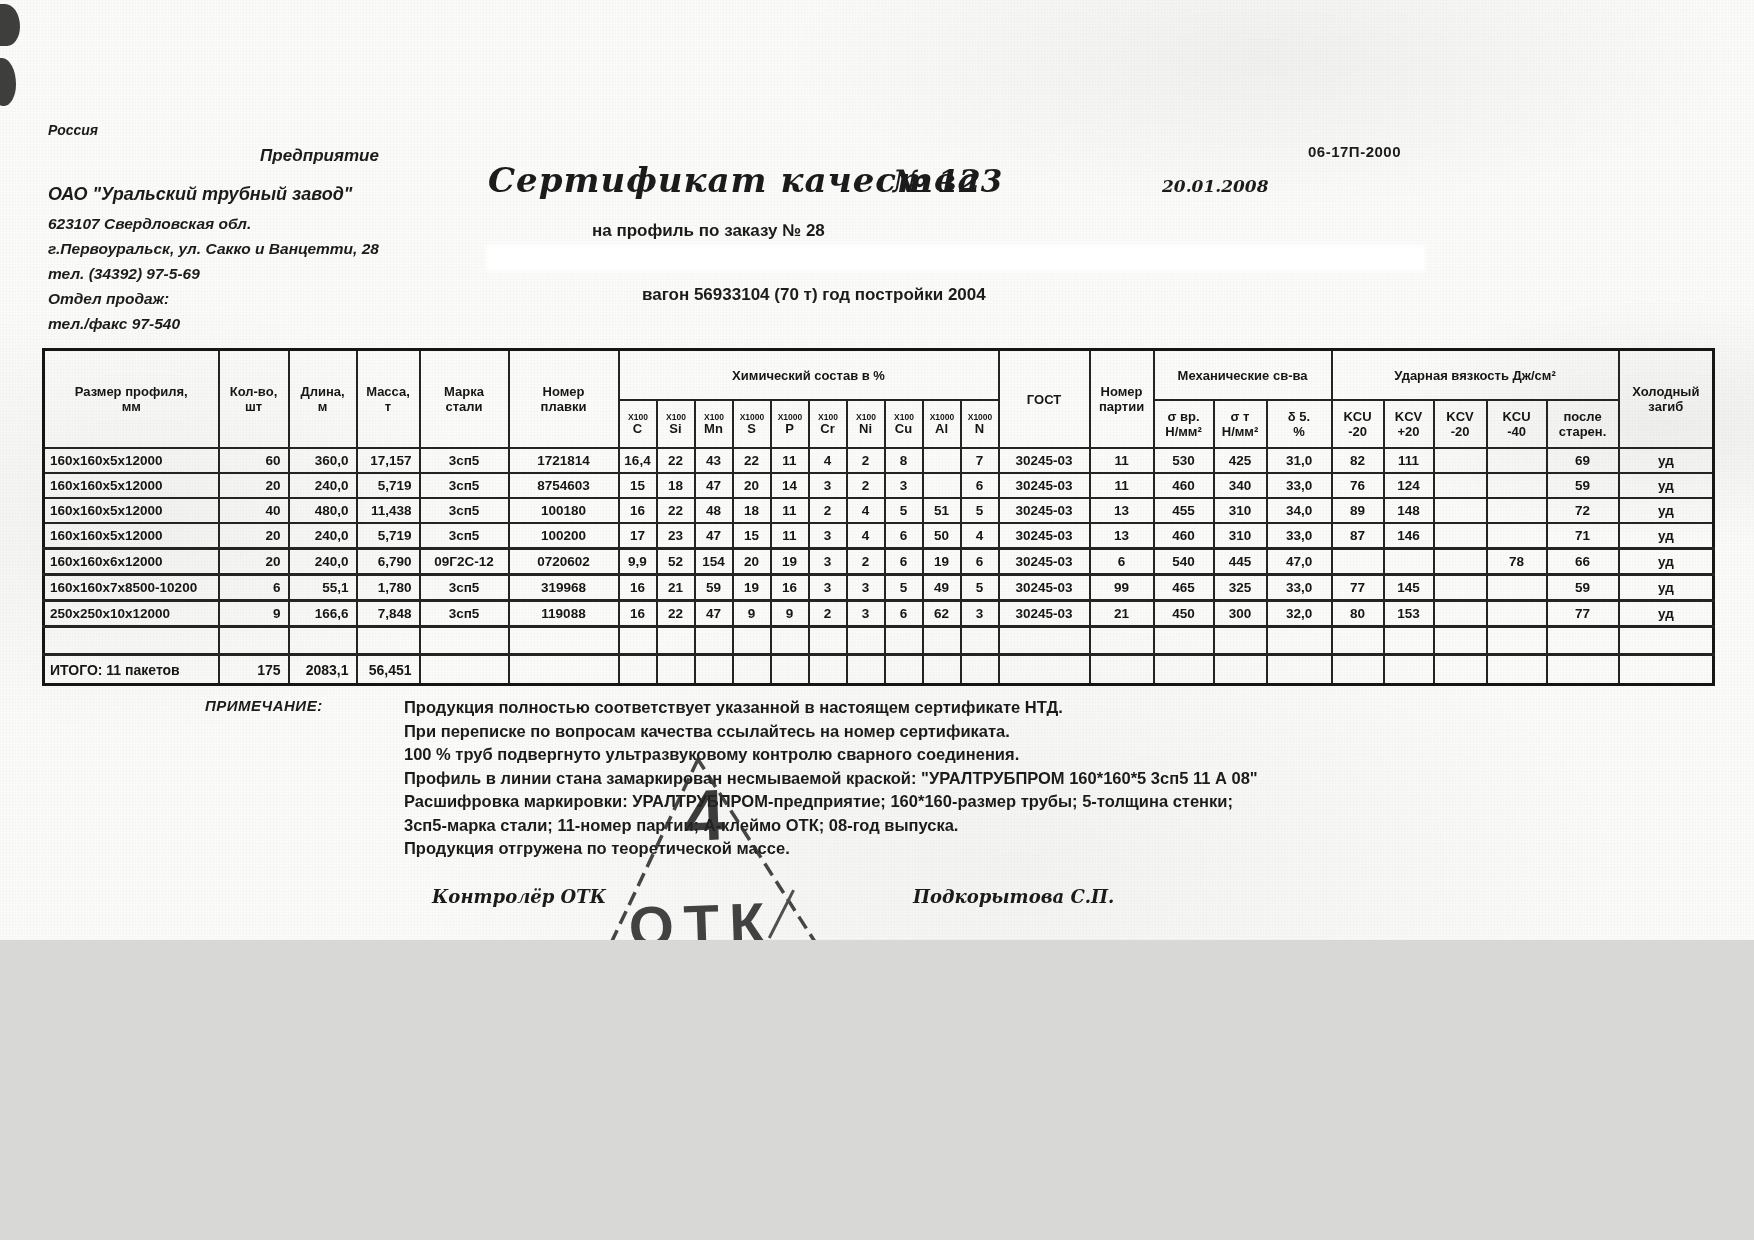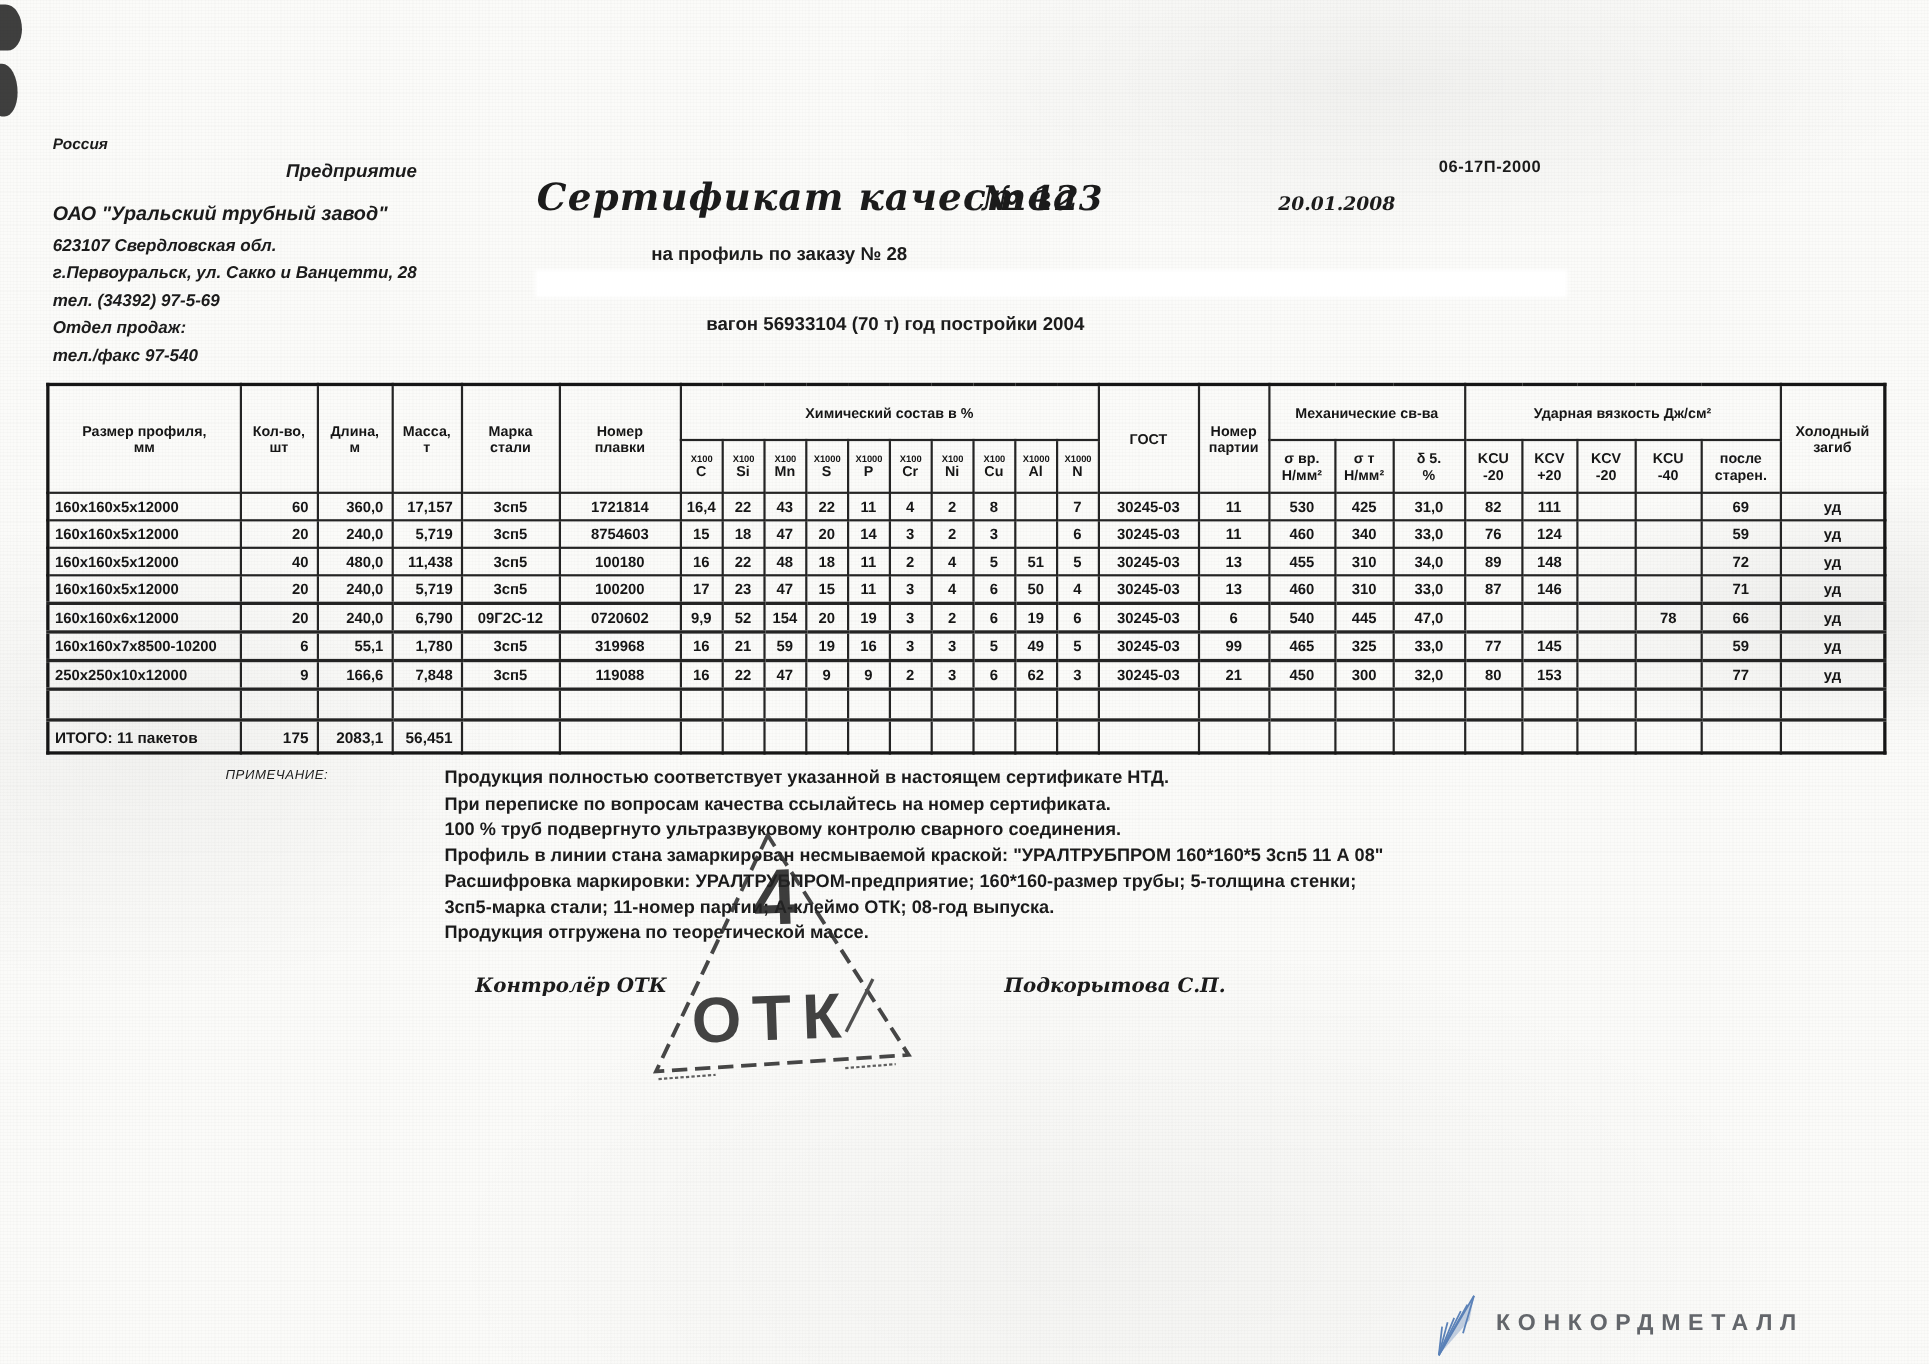--- a/index.html
+++ b/index.html
@@ -1,17 +1,17 @@
 <!DOCTYPE html>
 <html><head>
 <meta charset="utf-8">
 <style>
   html,body{margin:0;padding:0;background:#d8d8d6;}
   .page{
-    position:relative;width:1754px;height:1240px;overflow:hidden;
+    position:relative;width:1754px;height:940px;overflow:hidden;
     font-family:"Liberation Sans",sans-serif;color:#1b1b1b;
     background-color:#fbfbf9;
     background-image:
       repeating-linear-gradient(0deg, rgba(0,0,0,0.014) 0 1px, transparent 1px 3px),
       repeating-linear-gradient(90deg, rgba(0,0,0,0.011) 0 1px, transparent 1px 3px),
       radial-gradient(ellipse 700px 220px at 72% 6%, rgba(0,0,0,0.045), transparent 70%),
       radial-gradient(ellipse 500px 320px at 8% 55%, rgba(0,0,0,0.038), transparent 70%),
       radial-gradient(ellipse 900px 420px at 58% 92%, rgba(0,0,0,0.032), transparent 70%),
       radial-gradient(ellipse 420px 180px at 95% 45%, rgba(0,0,0,0.05), transparent 70%);
   }
@@ -54,21 +54,21 @@
   table.cert td.ac{text-align:center;}
   table.cert tr.empty-row td{height:25px;}
   table.cert tr.total-row td{height:27px;font-weight:700;font-size:14px;}
   table.cert tbody tr:nth-child(4) td,
   table.cert tbody tr:nth-child(5) td,
   table.cert tbody tr:nth-child(6) td,
   table.cert tbody tr:nth-child(7) td{border-bottom-width:3px;}
   table.cert tr.total-row td{border-top-width:3px;}
 
   
-  .notes-label{position:absolute;left:205px;top:697px;font-size:12px;font-weight:400;
+  .notes-label{position:absolute;left:205px;top:697px;font-size:15px;font-weight:700;
     font-style:italic;letter-spacing:.5px;}
   .notes{position:absolute;left:404px;top:696px;font-size:16.5px;font-weight:700;line-height:23.5px;}
 
   .sign-left{position:absolute;left:432px;top:886px;font-family:"DejaVu Serif",serif;
     font-size:18px;font-weight:700;font-style:italic;}
   .sign-right{position:absolute;left:913px;top:886px;font-family:"DejaVu Serif",serif;
     font-size:18px;font-weight:700;font-style:italic;}
 
   .stamp{position:absolute;left:555px;top:745px;opacity:.88;}
 

